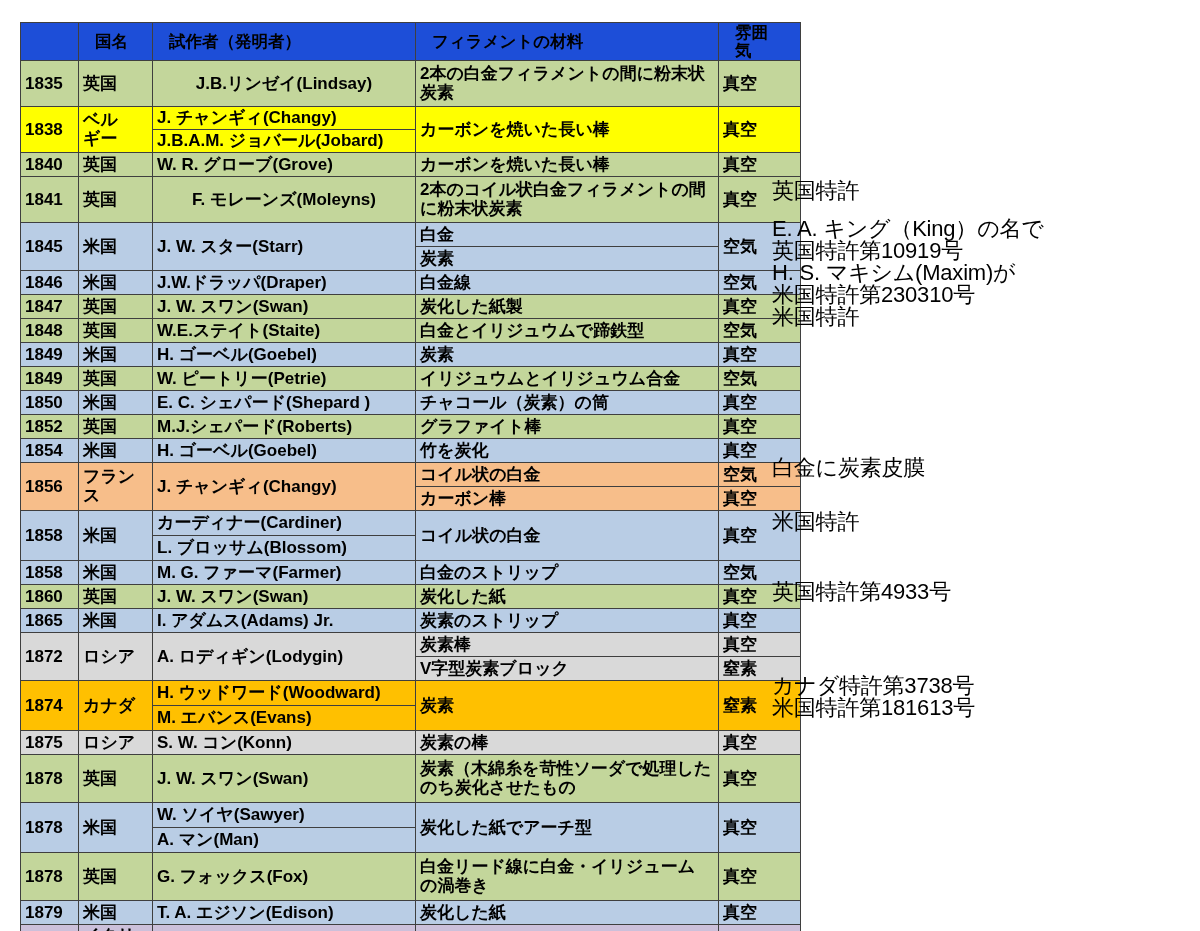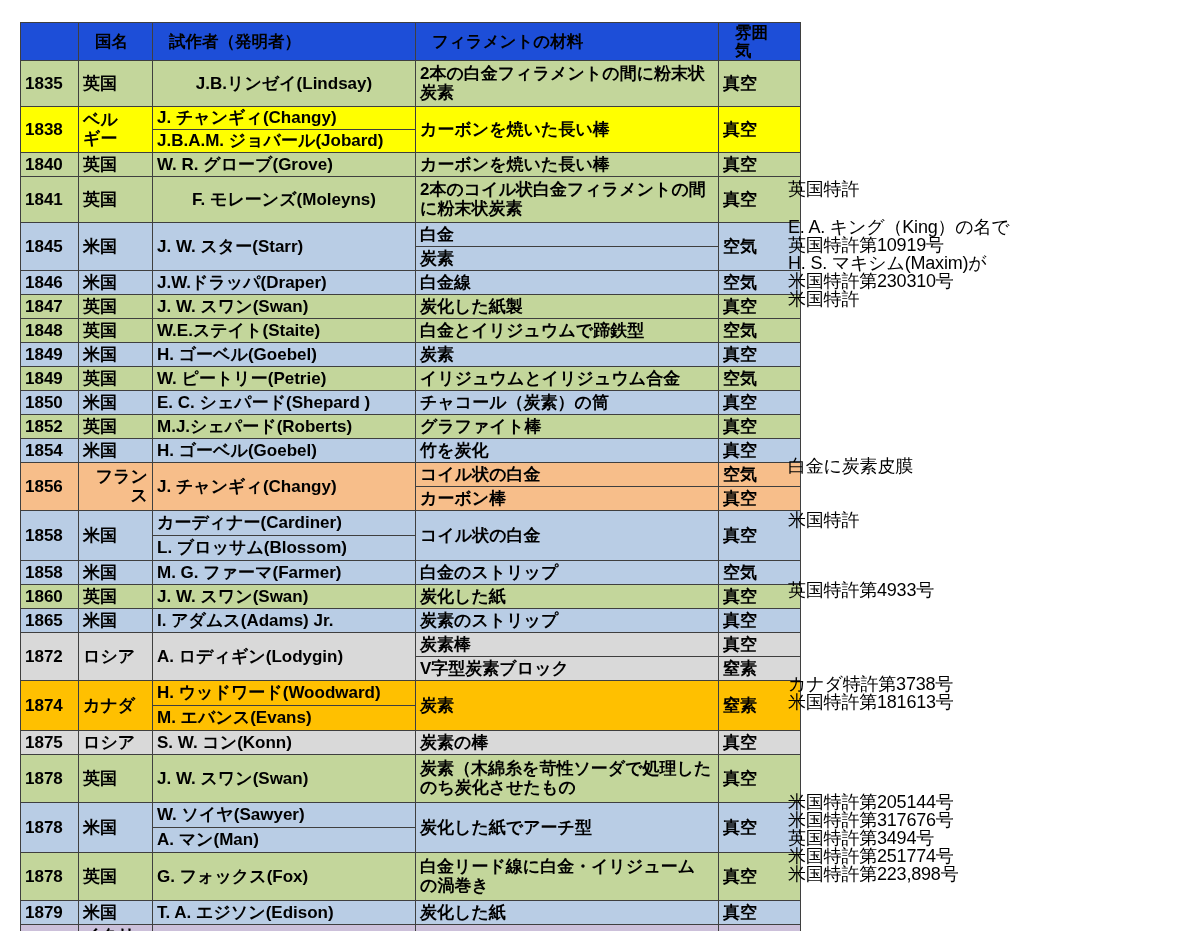--- a/index.html
+++ b/index.html
@@ -75,25 +75,25 @@
   .fill-yellow { background: #ffff00; }
   .fill-orange { background: #f7be8a; }
   .fill-amber  { background: #ffc000; }
   .fill-gray   { background: #d9d9d9; }
   .fill-purple { background: #ccc0da; }
   .fill-white  { background: #ffffff; }
 
   
   #notes {
     position: absolute;
-    left: 788px;
+    left: 772px;
     top: 22px;
     width: 392px;
     height: 890px;
-    font-size: 18px;
+    font-size: 22px;
     line-height: 1.0;
   }
   .note {
     position: absolute;
     left: 0;
     white-space: pre-line;
     font-weight: normal;
     letter-spacing: -0.2px;
   }
 </style>
@@ -211,21 +211,21 @@
         </tr>
         <tr style="height: 24px;">
           <td class="year fill-blue" rowspan="1">1854</td>
           <td class="country fill-blue" rowspan="1" style="white-space: pre-line;">米国</td>
           <td class="person fill-blue">H. ゴーベル(Goebel)</td>
           <td class="mat fill-blue">竹を炭化</td>
           <td class="atmo fill-blue">真空</td>
         </tr>
         <tr style="height: 24px;">
           <td class="year fill-orange" rowspan="2">1856</td>
-          <td class="country fill-orange" rowspan="2" style="white-space: pre-line; text-align: right;">フラン
+          <td class="country fill-orange" rowspan="2" style="white-space: pre-line;">フラン
 ス</td>
           <td class="person fill-orange" rowspan="2">J. チャンギィ(Changy)</td>
           <td class="mat fill-orange">コイル状の白金</td>
           <td class="atmo fill-orange">空気</td>
         </tr>
         <tr style="height: 24px;">
           <td class="mat fill-orange">カーボン棒</td>
           <td class="atmo fill-orange">真空</td>
         </tr>
         <tr style="height: 25px;">
@@ -333,20 +333,15 @@
       <div class="note" style="top: 196px;">E. A. キング（King）の名で
 英国特許第10919号
 H. S. マキシム(Maxim)が
 米国特許第230310号
 米国特許</div>
       <div class="note" style="top: 435px;">白金に炭素皮膜</div>
       <div class="note" style="top: 489px;">米国特許</div>
       <div class="note" style="top: 559px;">英国特許第4933号</div>
       <div class="note" style="top: 653px;">カナダ特許第3738号
 米国特許第181613号</div>
-      <div class="note" style="top: 771px;">米国特許第205144号
-米国特許第317676号
-英国特許第3494号
-米国特許第251774号
-米国特許第223,898号</div>
     </div>
 
 </div>
 
 </body></html>

